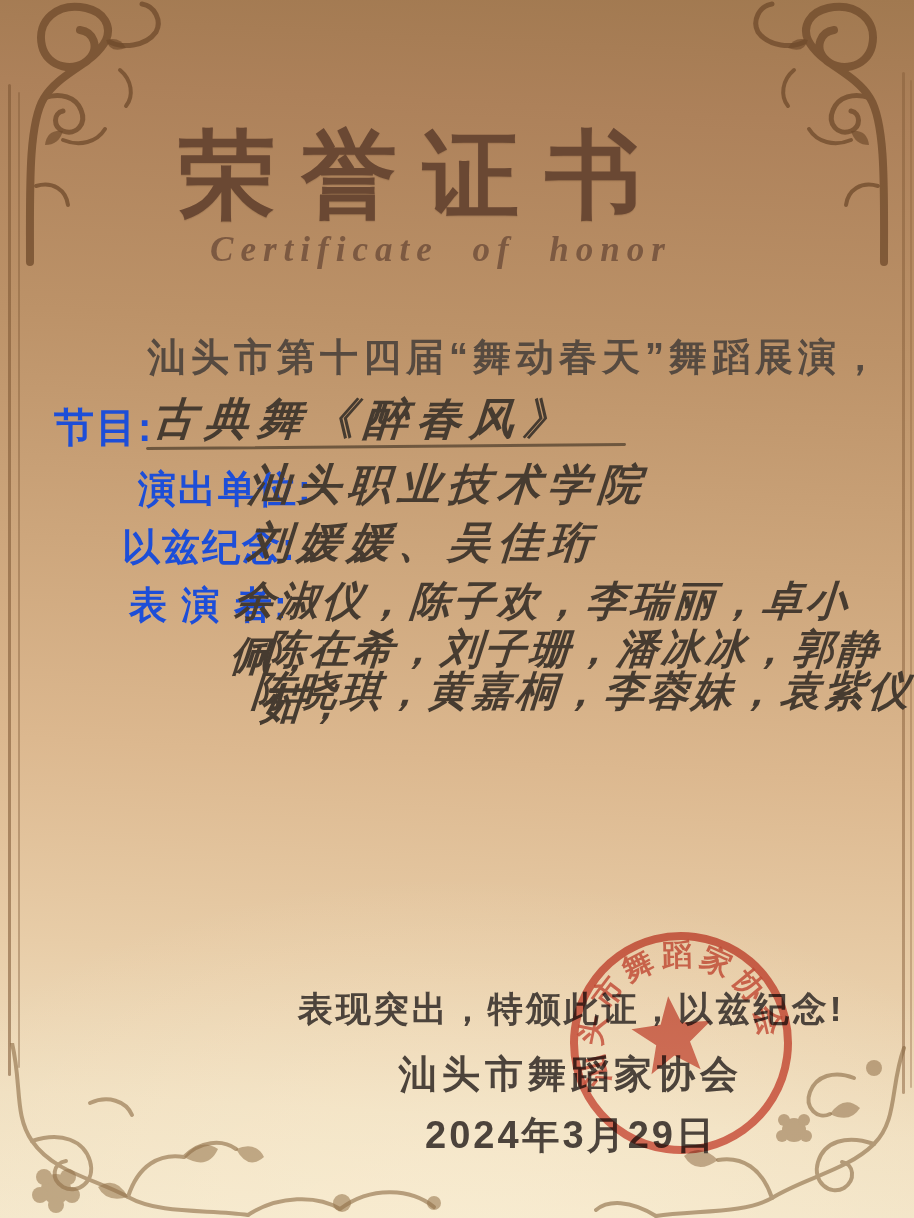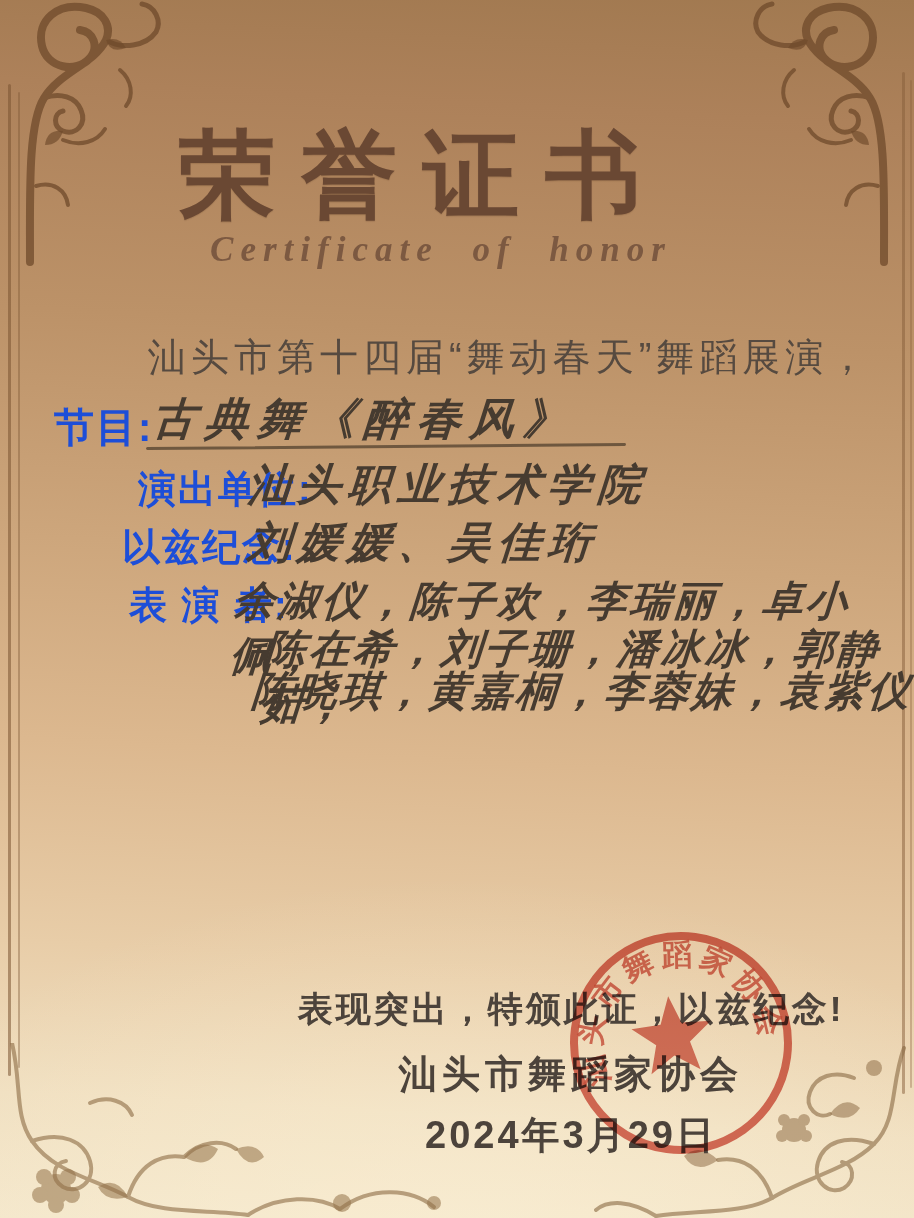--- a/index.html
+++ b/index.html
@@ -27,21 +27,21 @@
     font-family:"Liberation Serif","DejaVu Serif",serif;
     font-size:96px;font-weight:700;letter-spacing:26px;color:#6a4833;
     text-shadow:0 1px 1px rgba(60,35,15,0.15);
   }
   .subtitle{
     left:0;width:100%;top:230px;text-align:center;transform:translateX(-16px);
     font-family:"Liberation Serif","DejaVu Serif",serif;font-style:italic;
     font-size:35px;font-weight:600;letter-spacing:7px;word-spacing:18px;color:#7c5941;
   }
   .printed{color:#4f453c;font-weight:600;}
-  .intro{left:148px;top:332px;font-size:38px;letter-spacing:5px;color:#564a40;font-weight:400;}
+  .intro{left:148px;top:332px;font-size:38px;letter-spacing:5px;color:#564a40;font-weight:700;}
   .label{font-size:38px;letter-spacing:2px;color:#1d4ed8;font-weight:600;}
   .hand{
     font-family:"DejaVu Serif","Liberation Serif",cursive;
     font-style:italic;font-weight:700;color:#463b30;
     transform:skewX(-4deg);
   }
   .program-label{left:54px;top:400px;font-size:40px;}
   .program-value{left:152px;top:390px;font-size:44px;letter-spacing:9px;}
   .underline{left:146px;top:445px;width:480px;height:3px;background:rgba(74,58,42,0.7);transform:rotate(-0.5deg);border-radius:2px;}
   .unit-label{left:122px;top:464px;margin-left:16px;}

